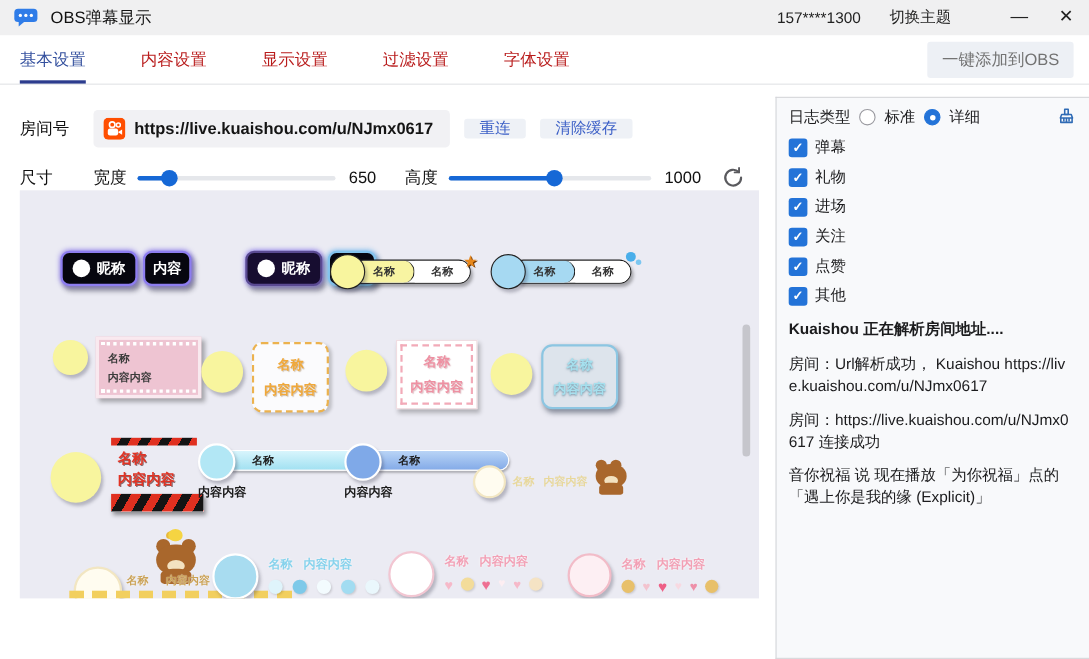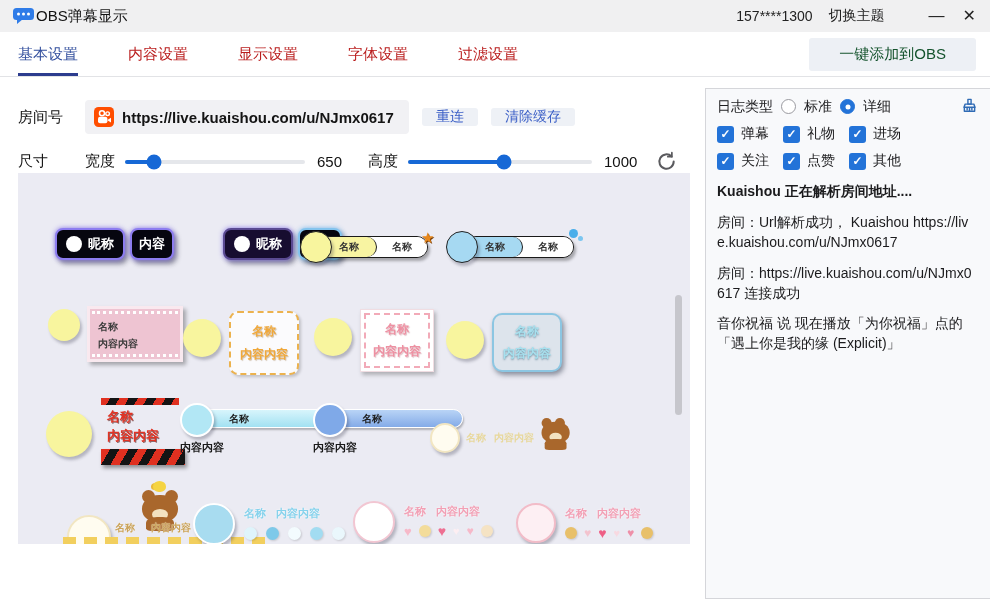--- a/index.html
+++ b/index.html
@@ -1,32 +1,32 @@
 <!DOCTYPE html>
 <html><head>
 <meta charset="utf-8">
 <style>
   html,body{margin:0;padding:0;}
   body{width:990px;height:599px;overflow:hidden;background:#fff;font-family:"Liberation Sans",sans-serif;}
   .app{position:relative;width:990px;height:599px;background:#fff;}
 
   
-  .titlebar{height:32px;background:#f0f0f1;display:flex;align-items:center;padding:0 14px 0 12px;}
+  .titlebar{height:32px;background:#f0f0f1;display:flex;align-items:center;padding:0 14px 0 12px;gap:10px;}
   .app-title{font-size:15px;color:#111;}
   .tb-spacer{flex:1;}
   .tb-account{font-size:14px;color:#222;margin-right:16px;}
   .tb-theme{font-size:14px;color:#222;margin-right:26px;cursor:pointer;}
   .tb-btn{font-size:16px;color:#222;margin-left:18px;cursor:pointer;line-height:1;}
 
   
   .tabbar{height:44px;display:flex;align-items:stretch;border-bottom:1px solid #e2e3e6;padding-left:18px;}
   .tab{font-size:15px;color:#b91c1c;display:flex;align-items:center;margin-right:50px;cursor:pointer;border-bottom:3px solid transparent;padding-top:3px;}
   .tab.active{color:#34509e;border-bottom-color:#2c3c8e;}
   .tab-actions{margin-left:auto;display:flex;align-items:center;gap:14px;padding-right:14px;}
-  .action-btn{background:#edf0f5;color:#14532d;font-size:15px;padding:7px 30px;border-radius:3px;cursor:pointer;}
+  .action-btn{background:#edf0f5;color:#737373;font-size:15px;padding:7px 13px;border-radius:3px;cursor:pointer;}
 
   
   .main{position:absolute;left:0;top:77px;width:705px;}
   .form-row{display:flex;align-items:center;margin-left:18px;}
   .row-room{margin-top:23px;}
   .row-size{margin-top:16px;}
   .flabel{width:67px;font-size:15px;color:#111;flex:0 0 auto;}
   .url-box{width:306px;height:34px;background:#f1f1f4;border-radius:4px;display:flex;align-items:center;padding:0 9px;gap:8px;cursor:text;}
   .url-text{font-size:15px;color:#141414;font-weight:600;white-space:nowrap;}
   .btn-primary{margin-left:12px;background:#2d6fd2;color:#fff;font-size:14px;padding:8px 14px;border-radius:4px;cursor:pointer;}
@@ -118,21 +118,21 @@
   .bear .duck{position:absolute;left:13px;top:-4px;width:13px;height:11px;background:#f5d442;border-radius:50% 50% 45% 45%;box-shadow:-4px 0 0 -2px #e8b93a;}
   .bear.small{transform:scale(.78);transform-origin:top left;}
 
   
   .panel{position:absolute;left:705px;top:88px;width:285px;height:511px;box-sizing:border-box;background:#f8f9fb;border:1px solid #d5d6da;border-right:none;padding:8px 11px;overflow:hidden;}
   .log-type-row{display:flex;align-items:center;gap:8px;font-size:14px;color:#1c1c1e;}
   .radio{width:15px;height:15px;border-radius:50%;border:1.5px solid #9a9aa0;background:#fff;box-sizing:border-box;cursor:pointer;flex:0 0 auto;}
   .radio.checked{border-color:#2373d8;background:#2373d8;position:relative;}
   .radio.checked::after{content:"";position:absolute;left:50%;top:50%;transform:translate(-50%,-50%);width:5px;height:5px;border-radius:50%;background:#fff;}
   .broom{margin-left:auto;cursor:pointer;display:flex;align-items:center;}
-  .filters{display:flex;flex-wrap:wrap;margin-top:9px;row-gap:9px;}
+  .filters{display:flex;flex-wrap:wrap;margin-top:9px;row-gap:9px;flex-direction:column;}
   .filter{display:flex;align-items:center;gap:7px;font-size:14px;color:#1c1c1e;width:66px;cursor:pointer;}
   .cb{width:17px;height:17px;background:#2373d8;border-radius:3px;color:#fff;display:flex;align-items:center;justify-content:center;flex:0 0 auto;}
   .cb::before{content:"✓";font-size:12px;font-weight:bold;}
   .logmsg{margin:11px 0 0;font-size:14px;color:#1b1b1d;line-height:1.42;word-break:break-all;}
   .logmsg.first{margin-top:12px;font-weight:bold;}
 </style>
 </head>
 <body>
 
 <div class="app">
@@ -152,22 +152,22 @@
     <span class="tb-account">157****1300</span>
     <span class="tb-theme">切换主题</span>
     <span class="tb-btn">—</span>
     <span class="tb-btn">✕</span>
   </div>
 
   <div class="tabbar">
     <div class="tab active">基本设置</div>
     <div class="tab">内容设置</div>
     <div class="tab">显示设置</div>
+    <div class="tab">过滤设置</div>
     <div class="tab">字体设置</div>
-    <div class="tab">过滤设置</div>
     <div class="tab-actions">
       <div class="action-btn">一键添加到OBS</div>
     </div>
   </div>
 
   <div class="main">
 
     <div class="form-row row-room">
       <span class="flabel">房间号</span>
       <div class="url-box">

